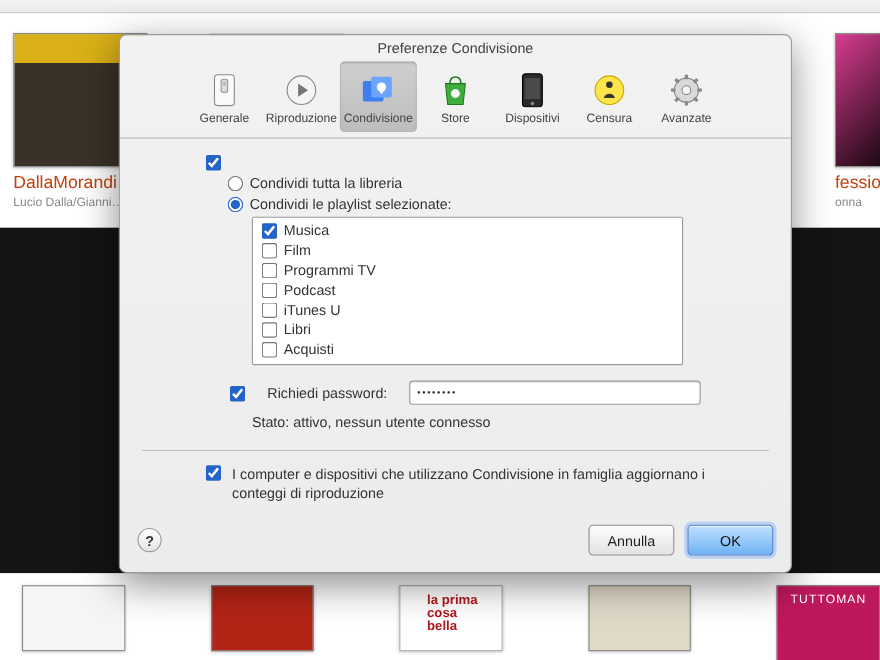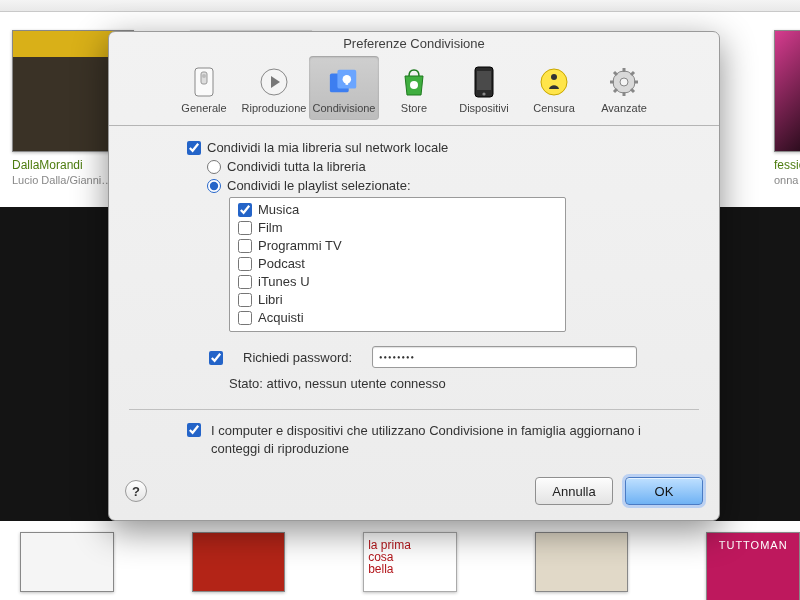--- a/index.html
+++ b/index.html
@@ -5,35 +5,35 @@
   *{box-sizing:border-box;margin:0;padding:0;font-family:"Lucida Grande","Helvetica Neue",Arial,sans-serif;font-size:13px;color:#333;-webkit-font-smoothing:antialiased}
   body{width:800px;height:600px;overflow:hidden;background:#fff}
   .bg{position:absolute;inset:0;background:#fff}
   .bg-topbar{position:absolute;top:0;left:0;right:0;height:12px;background:linear-gradient(#f4f4f4,#e9e9e9);border-bottom:1px solid #c9c9c9}
   .bg-dark{position:absolute;top:207px;left:0;right:0;height:314px;background:#141414}
   .album-strip-top,.album-strip-bottom{position:absolute;left:0;right:0;display:flex;gap:56px;padding:0}
   .album-strip-top{top:30px}
   .album-strip-bottom{top:532px;gap:78px;padding-left:20px}
   .album{display:flex;flex-direction:column;gap:2px}
   .cover{width:122px;height:122px;border:1px solid #888;background:#ccc;box-shadow:0 1px 3px rgba(0,0,0,.25)}
-  .album-title{font-size:12px;color:#4d7c0f;margin-top:4px}
+  .album-title{font-size:16px;color:#c2410c;margin-top:4px}
   .album-sub{font-size:11px;color:#888}
   .dialog{position:absolute;left:108px;top:31px;width:612px;height:490px;background:linear-gradient(#f2f2f2,#ececec);border:1px solid #9a9a9a;border-radius:7px;box-shadow:0 10px 35px rgba(0,0,0,.45)}
   .dlg-title{position:absolute;top:0;left:0;right:0;height:24px;text-align:center;font-size:13px;color:#3f3f3f;line-height:24px}
   .toolbar{position:absolute;top:24px;left:0;right:0;height:70px;display:flex;justify-content:center;align-items:flex-start;border-bottom:1px solid #b5b5b5}
   .tb-item{width:70px;height:64px;display:flex;flex-direction:column;align-items:center;justify-content:center;padding-top:4px;gap:4px;border-radius:4px;cursor:default}
   .tb-item.sel{background:linear-gradient(#cfcfcf,#bdbdbd);box-shadow:inset 0 1px 2px rgba(0,0,0,.25)}
   .tb-ico{width:32px;height:32px;display:flex;align-items:center;justify-content:center}
   .tb-label{font-size:11px;color:#444}
   .content{position:absolute;top:100px;left:20px;right:20px;bottom:58px;overflow:hidden}
   .row{display:flex;align-items:flex-start;gap:6px;margin:8px 0 2px 58px}
   .row2{margin-left:78px;margin-top:4px}
   input[type=checkbox],input[type=radio]{width:14px;height:14px;margin-top:1px}
   .chk{accent-color:#2464c8}
-  .listbox{margin:4px 0 0 100px;width:337px;height:135px;background:#fff;border:1px solid #9a9a9a;border-radius:2px;overflow-y:auto;padding:2px 0}
+  .listbox{margin:4px 0 0 100px;width:392px;height:135px;background:#fff;border:1px solid #9a9a9a;border-radius:2px;overflow-y:auto;padding:2px 0}
   .list-item{display:flex;align-items:center;gap:6px;height:18px;padding:0 8px}
   .pw-row{display:flex;align-items:center;gap:20px;margin:14px 0 0 80px}
   .pw-field{width:265px;height:22px;border:1px solid #9a9a9a;border-radius:3px;padding:0 6px;background:#fff;font-family:Verdana;letter-spacing:1px;font-size:10px;box-shadow:inset 0 1px 1px rgba(0,0,0,.12)}
   .stato{margin:8px 0 0 100px;color:#333}
   .hr{margin:18px 0 0 0;border:0;border-top:1px solid #c0c0c0}
   .home-row{display:flex;align-items:flex-start;gap:10px;margin:12px 0 0 58px}
   .home-text{max-width:430px;line-height:1.35}
   .footer{position:absolute;left:16px;right:16px;bottom:14px;height:30px;display:flex;align-items:center}
   .help{width:22px;height:22px;border:1px solid #9a9a9a;border-radius:11px;background:linear-gradient(#fff,#e5e5e5);display:flex;align-items:center;justify-content:center;color:#555;font-weight:bold;font-size:13px}
   .spacer{flex:1}
@@ -61,21 +61,21 @@
       <div class="cover" style="width:66px;background:linear-gradient(135deg,#d63c8f,#000)"></div>
       <div class="album-title">fessions on</div>
       <div class="album-sub">onna</div>
     </div>
   </div>
 
   <div class="album-strip-bottom">
     <div class="cover" style="width:120px;height:60px;background:#f5f5f5"></div>
     <div class="cover" style="width:120px;height:60px;background:#b32417"></div>
     <div class="cover" style="width:120px;height:60px;background:#fff;border:1px solid #aaa;position:relative">
-      <div style="position:absolute;top:6px;left:4px;font-size:12px;color:#b3161b;font-weight:normal;line-height:1">la prima<br>cosa<br>bella</div>
+      <div style="position:absolute;top:6px;left:24px;font-size:12px;color:#b3161b;font-weight:bold;line-height:1">la prima<br>cosa<br>bella</div>
     </div>
     <div class="cover" style="width:120px;height:60px;background:#e1d9c8"></div>
     <div class="cover" style="width:120px;height:76px;background:#be185d;color:#fff;display:flex;align-items:flex-start;justify-content:center;padding-top:6px;font-size:11px;letter-spacing:1px">TUTTOMAN</div>
   </div>
 </div>
 
 <div class="dialog">
   <div class="dlg-title">Preferenze Condivisione</div>
 
   <div class="toolbar">
@@ -156,21 +156,20 @@
             </g>
           </svg>
         </span>
       <span class="tb-label">Avanzate</span>
     </div>
   </div>
 
   <div class="content">
     <div class="row">
       <input type="checkbox" class="chk" checked="" style="">
-      <label>Condividi la mia libreria sul network locale</label>
     </div>
     <div class="row row2">
       <input type="radio" name="shr" style="">
       <label>Condividi tutta la libreria</label>
     </div>
     <div class="row row2">
       <input type="radio" name="shr" checked="" class="chk" style="">
       <label>Condividi le playlist selezionate:</label>
     </div>
 

